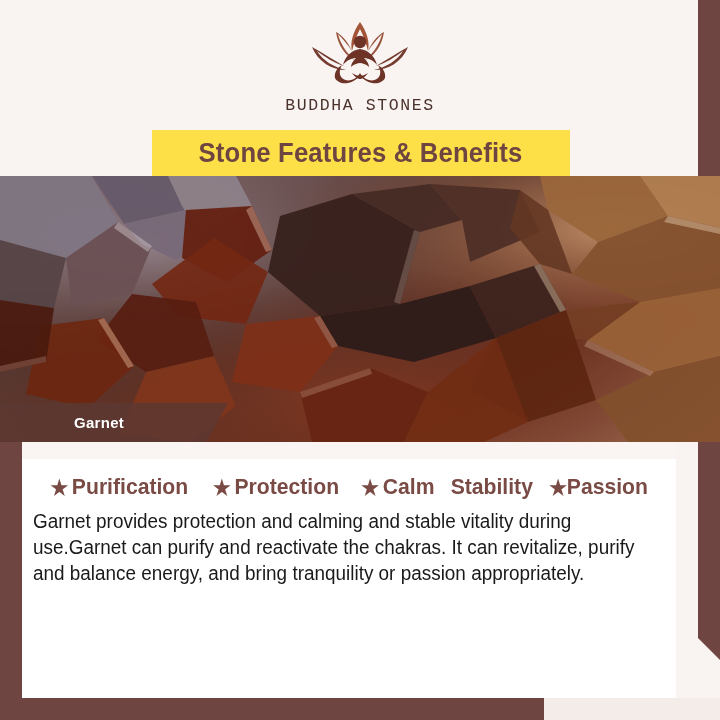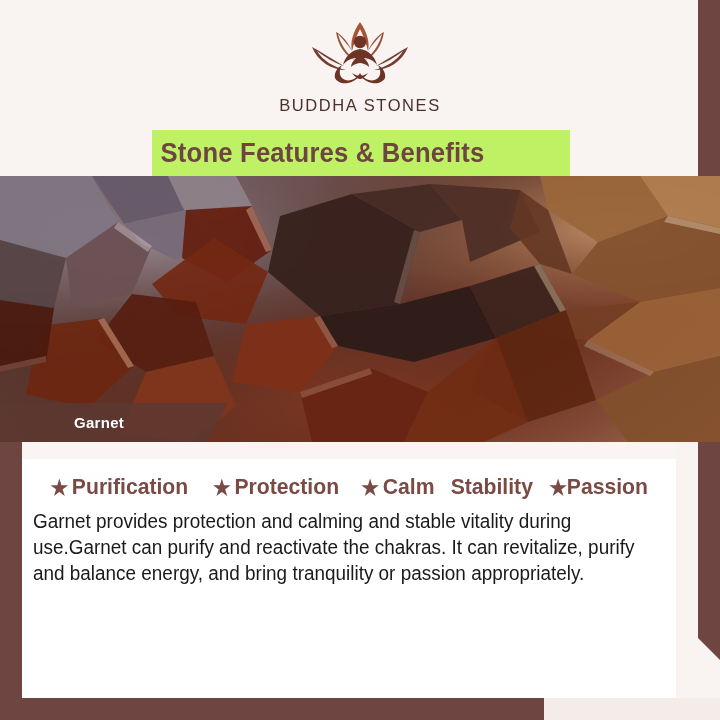--- a/index.html
+++ b/index.html
@@ -53,34 +53,35 @@
   }
   .logo-wrap {
     position: absolute;
     top: 18px; left: 0; right: 0;
     display: flex; flex-direction: column;
     align-items: center;
   }
   .logo-mark { width: 152px; height: 74px; display: block; }
   .logo-text {
     margin-top: 4px;
-    font-family: Liberation Sans, sans-serif;
+    font-family: Liberation Mono, monospace;
     font-size: 16.5px;
     letter-spacing: 1.6px;
     color: #4a322c;
     font-weight: 400;
   }
 
   .title-banner {
     position: absolute;
     left: 130px; top: 130px;
     width: 418px; height: 46px;
-    background: #bef264;
+    background: #fde047;
     display: flex;
     align-items: center;
+    justify-content: center;
   }
   .title-text {
     font-family: "Liberation Sans Narrow", "Liberation Sans", sans-serif;
     font-weight: 700;
     font-size: 27px;
     letter-spacing: 0.2px;
     color: #6e4540;
     transform: scaleX(0.95);
     white-space: nowrap;
   }

